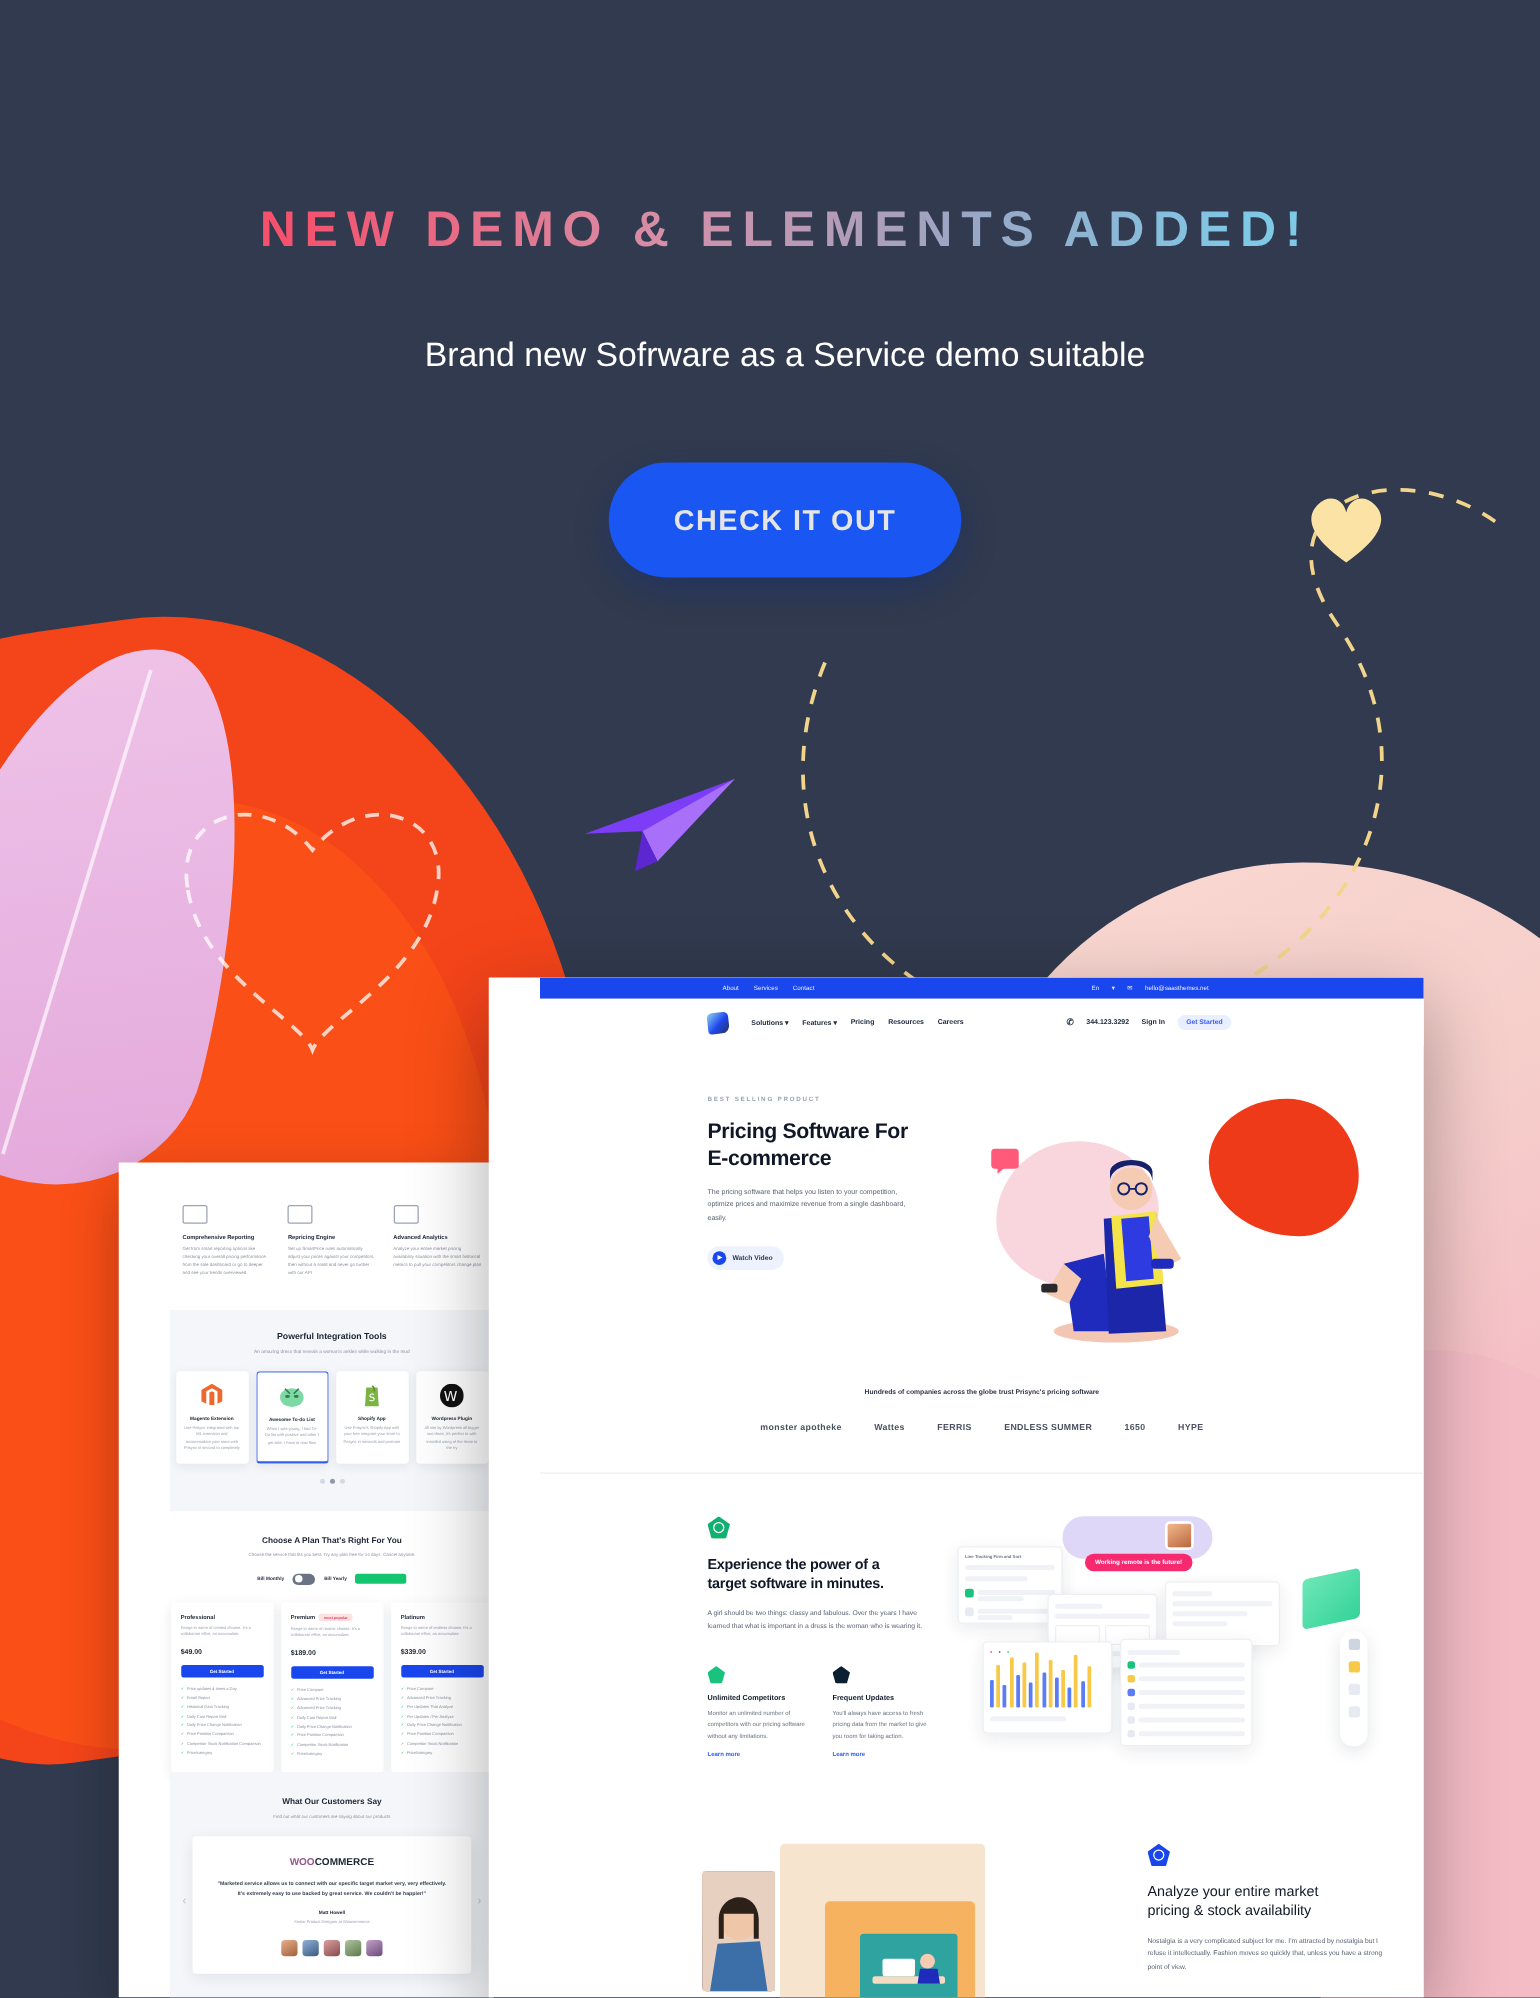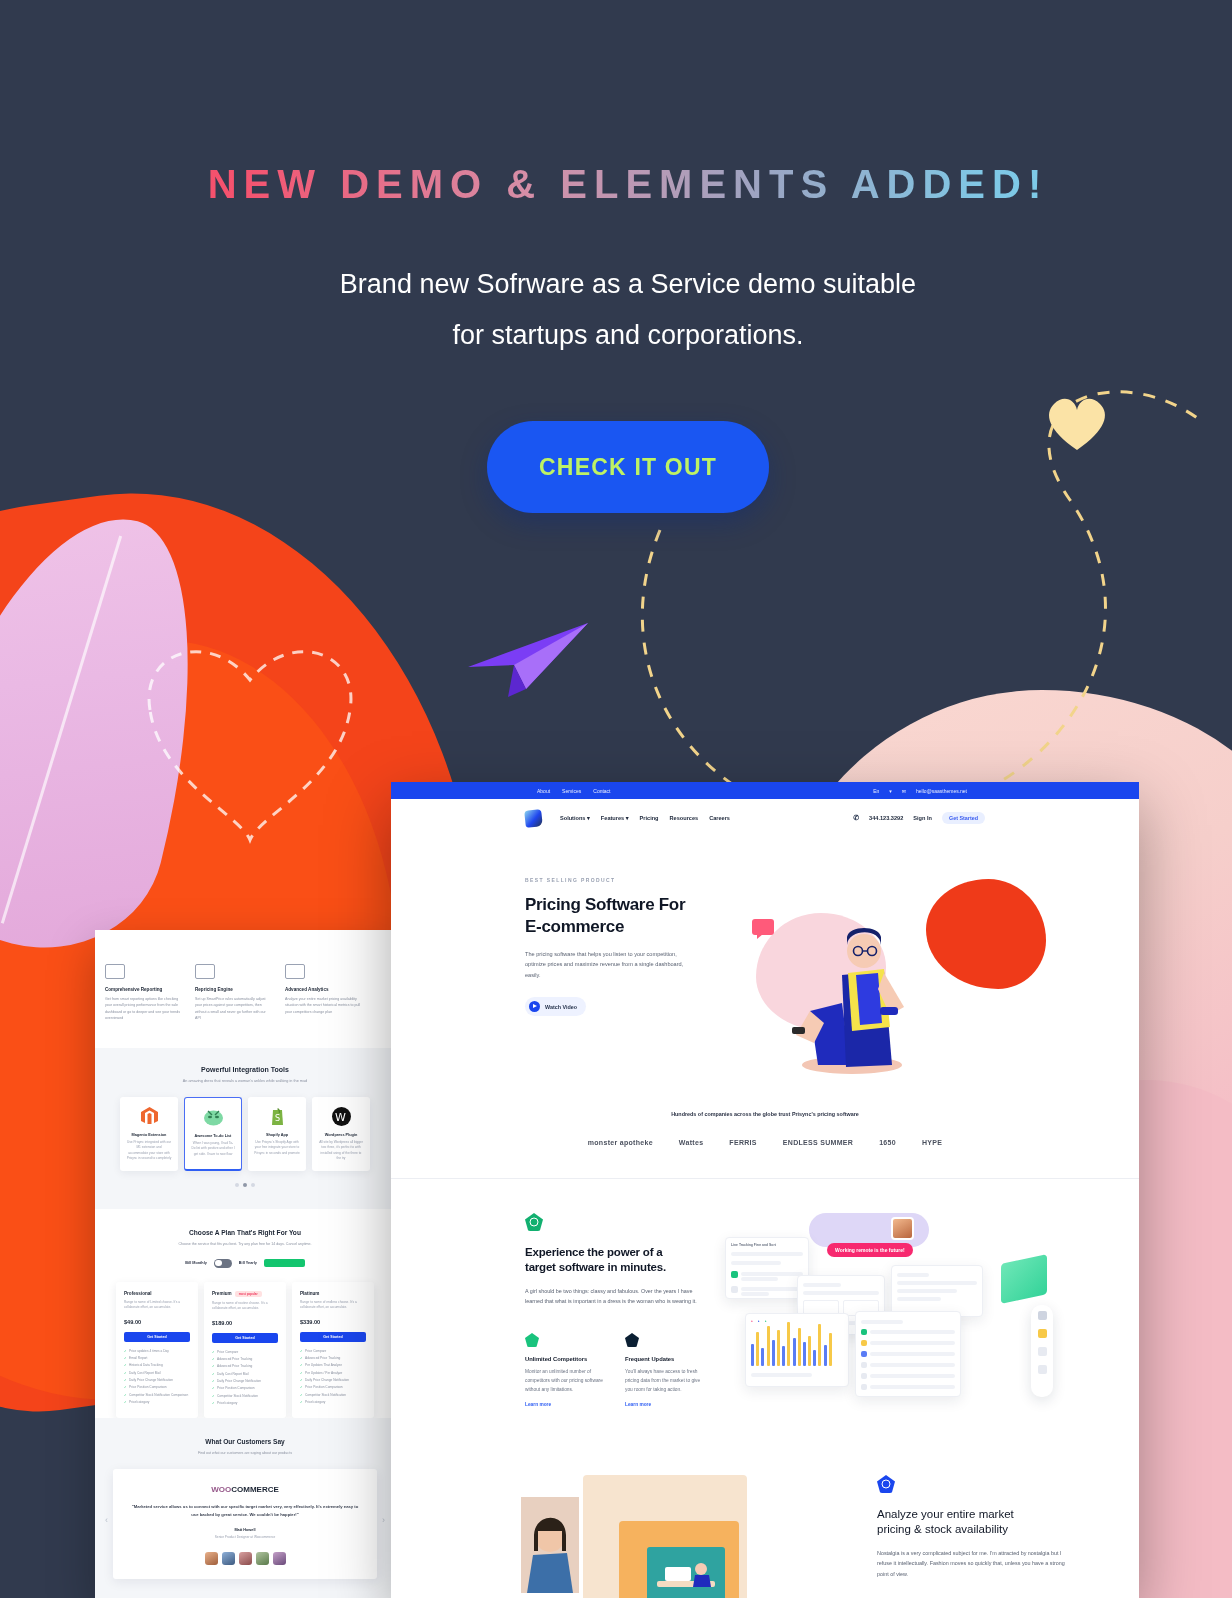--- a/index.html
+++ b/index.html
@@ -89,32 +89,32 @@
     font-weight: 400;
   }
   .cta {
     display: inline-block;
     margin-top: 60px;
     padding: 0 52px;
     height: 92px;
     line-height: 92px;
     border-radius: 46px;
     background: #1a56f2;
-    color: #bef264;
+    color: #e5e5e5;
     font-size: 23px;
     font-weight: 700;
     letter-spacing: 1.2px;
     border: none;
     cursor: pointer;
     font-family: "Liberation Sans", sans-serif;
     box-shadow: 0 10px 26px rgba(10,40,130,.35);
   }
 
   
-  .mock { position: absolute; background: #fff; overflow: hidden; z-index: 6; }
+  .mock { position: absolute; background: #fff; overflow: hidden; z-index: 6; padding-left: 41px; }
 
   .mock-left {
     left: 95px; top: 930px;
     width: 300px; height: 668px;
     box-shadow: 0 18px 44px rgba(0,0,0,.28);
   }
   .mock-main {
     left: 391px; top: 782px;
     width: 748px; height: 816px;
     box-shadow: 0 22px 60px rgba(0,0,0,.34);
@@ -290,21 +290,20 @@
 
   <svg class="heart-yellow" width="70" height="62">
     <path d="M35 58 C6 38 2 22 12 12 C22 2 33 8 35 18 C37 8 48 2 58 12 C68 22 64 38 35 58 Z" fill="#fbe3a6"></path>
   </svg>
 </div>
 
 <div class="hero">
   <h1>NEW DEMO &amp; ELEMENTS ADDED!</h1>
   <p>
     <span>Brand new Sofrware as a Service demo suitable</span><br>
-    <span>for startups and corporations.</span>
   </p>
   <button class="cta">CHECK IT OUT</button>
 </div>
 
 <div class="mock mock-left">
 
   <div class="l-feats">
     <div class="l-feat">
       <div class="ico"></div>
       <h6>Comprehensive Reporting</h6>

